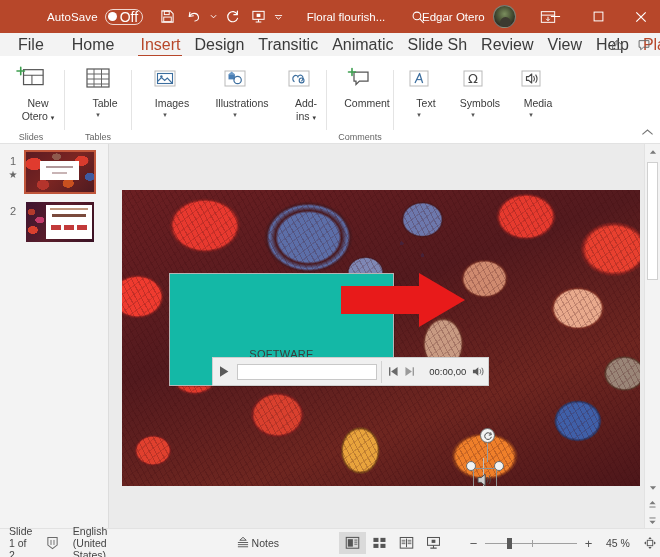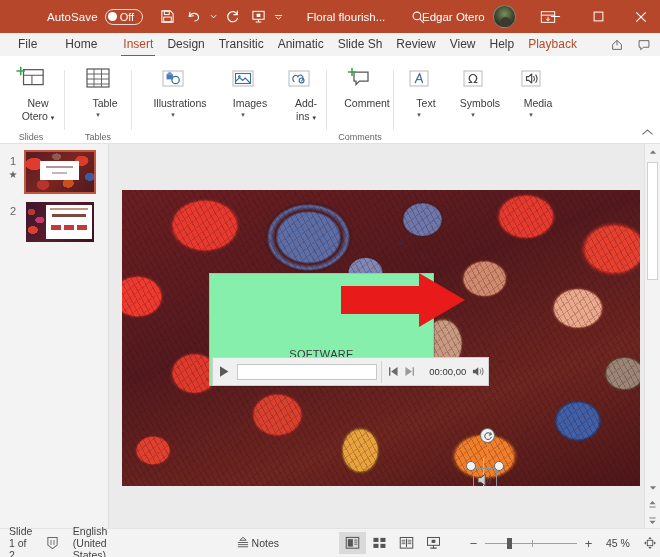--- a/index.html
+++ b/index.html
@@ -25,21 +25,21 @@
   .autosave-toggle {
     margin-left: 7px;
     width: 38px; height: 16px;
     border: 1px solid #f0d7d0;
     border-radius: 9px;
     display: flex; align-items: center;
     padding-left: 2px;
     gap: 3px;
   }
   .autosave-knob { width: 9px; height: 9px; border-radius: 50%; background: #fff; flex: none; }
-  .autosave-state { font-size: 11px; color:#fff; }
+  .autosave-state { font-size: 14px; color:#fff; }
   .qat { display: flex; align-items: center; gap: 0px; margin-left: 12px; }
   .qat-btn {
     width: 26px; height: 26px;
     display: flex; align-items: center; justify-content: center;
     color: #fff;
   }
   .qat-btn svg { display:block; }
   .qat-caret { width: 13px; height: 26px; display:flex; align-items:center; justify-content:center; font-size: 7px; }
   .doc-title {
     margin-left: 22px;
@@ -68,21 +68,21 @@
   .wbtn-min { left: 535px; }
   .wbtn-max { left: 578px; }
   .wbtn-close { left: 620px; }
 
   
   .tabbar {
     height: 23px;
     background: #f3f3f3;
     display: flex;
     align-items: flex-end;
-    font-size: 12px;
+    font-size: 16px;
     color: #444;
     position: relative;
     border-bottom: 0;
   }
   .tab {
     padding: 0 7px;
     height: 22px;
     line-height: 21px;
     white-space: nowrap;
     position: relative;
@@ -241,24 +241,23 @@
       radial-gradient(circle 3px at 73% 58%, #5a1a1c 0 60%, transparent 62%),
       radial-gradient(circle 3px at 54% 18%, #3a2a52 0 60%, transparent 62%),
       radial-gradient(circle 3px at 58% 22%, #3a2a52 0 60%, transparent 62%);
   }
 
   
   .contentbox {
     position: absolute;
     left: 47px; top: 83px;
     width: 225px; height: 113px;
-    background: #86efac;
+    background: #14b8a6;
     border: 1px solid #b6b6b6;
     box-shadow: 1px 1px 0 rgba(0,0,0,.18);
-    margin-left: 40px;
   }
   .software-text {
     position: absolute; left: 0; right: 0; top: 74px;
     text-align: center; font-size: 11px; color: #3a3a3a; letter-spacing: .3px;
   }
 
   
   .playbar {
     position: absolute;
     left: 90px; top: 167px;
@@ -498,42 +497,42 @@
         <span class="rlabel">Table</span>
         <span class="rcaret">▾</span>
       </div>
     </div>
     <div class="rgroup-label">Tables</div>
   </div>
   <div class="rgroup-sep"></div>
 
   <div class="rgroup">
     <div class="rgroup-items">
+      <div class="rbtn">
+        <span class="ricon">
+          <svg width="28" height="26" viewBox="0 0 28 26">
+            <rect x="4" y="5" width="20" height="15" fill="#fff" stroke="#b9b9b9" stroke-width="1"></rect>
+            <rect x="6.5" y="7.5" width="15" height="10" fill="none" stroke="#3c6e9e" stroke-width="1.1"></rect>
+            <path d="M6.5 15.5l4-4 3.2 3 2.6-2.4 5.2 5.4" fill="none" stroke="#3c6e9e" stroke-width="1.1"></path>
+            <circle cx="10.4" cy="10.5" r="1.2" fill="#3c6e9e"></circle>
+          </svg>
+        </span>
+        <span class="rlabel">Images</span>
+        <span class="rcaret">▾</span>
+      </div>
       <div class="rbtn" style="width:78px">
         <span class="ricon">
           <svg width="28" height="26" viewBox="0 0 28 26">
             <rect x="4" y="5" width="20" height="15" fill="#fff" stroke="#b9b9b9" stroke-width="1"></rect>
             <path d="M7.5 8.2h6.4v5.2H7.5z" fill="#4a7fb5"></path>
             <path d="M7.5 8.2l3.2-2.6 3.2 2.6" fill="#6d9bc9"></path>
             <circle cx="16.6" cy="14" r="3.7" fill="none" stroke="#3c6e9e" stroke-width="1.2"></circle>
           </svg>
         </span>
         <span class="rlabel">Illustrations</span>
-        <span class="rcaret">▾</span>
-      </div>
-      <div class="rbtn">
-        <span class="ricon">
-          <svg width="28" height="26" viewBox="0 0 28 26">
-            <rect x="4" y="5" width="20" height="15" fill="#fff" stroke="#b9b9b9" stroke-width="1"></rect>
-            <rect x="6.5" y="7.5" width="15" height="10" fill="none" stroke="#3c6e9e" stroke-width="1.1"></rect>
-            <path d="M6.5 15.5l4-4 3.2 3 2.6-2.4 5.2 5.4" fill="none" stroke="#3c6e9e" stroke-width="1.1"></path>
-            <circle cx="10.4" cy="10.5" r="1.2" fill="#3c6e9e"></circle>
-          </svg>
-        </span>
-        <span class="rlabel">Images</span>
         <span class="rcaret">▾</span>
       </div>
       <div class="rbtn" style="width:50px">
         <span class="ricon">
           <svg width="28" height="26" viewBox="0 0 28 26">
             <rect x="4" y="5" width="20" height="15" fill="#fff" stroke="#b9b9b9" stroke-width="1"></rect>
             <path d="M9.5 15.8c-2-1-2.4-4.2-.4-5.8 1.3-1.1 3.2-.6 3.8.8.5-1.6 2.6-2.3 4-1.2 1.8 1.4 1.4 4.5-.6 5.6" fill="none" stroke="#3c6e9e" stroke-width="1.15"></path>
             <circle cx="16.6" cy="14.4" r="2.4" fill="none" stroke="#3c6e9e" stroke-width="1.15"></circle>
           </svg>
         </span>

